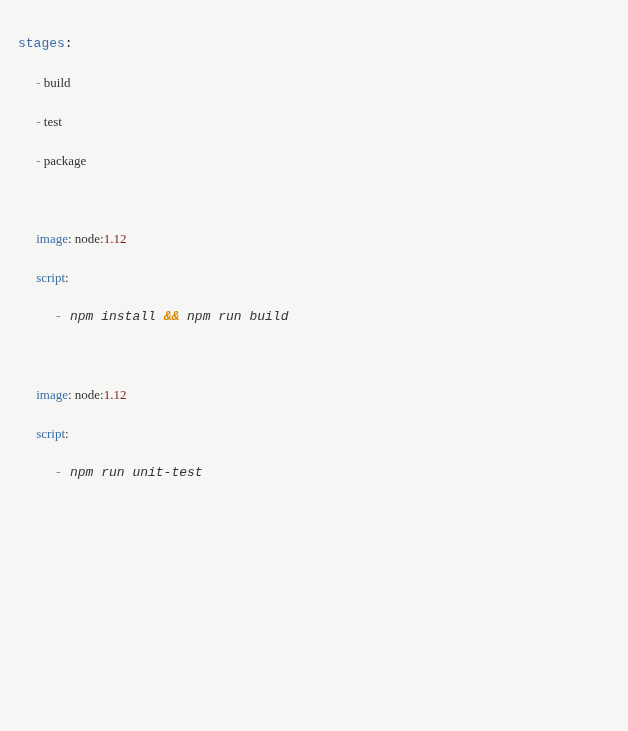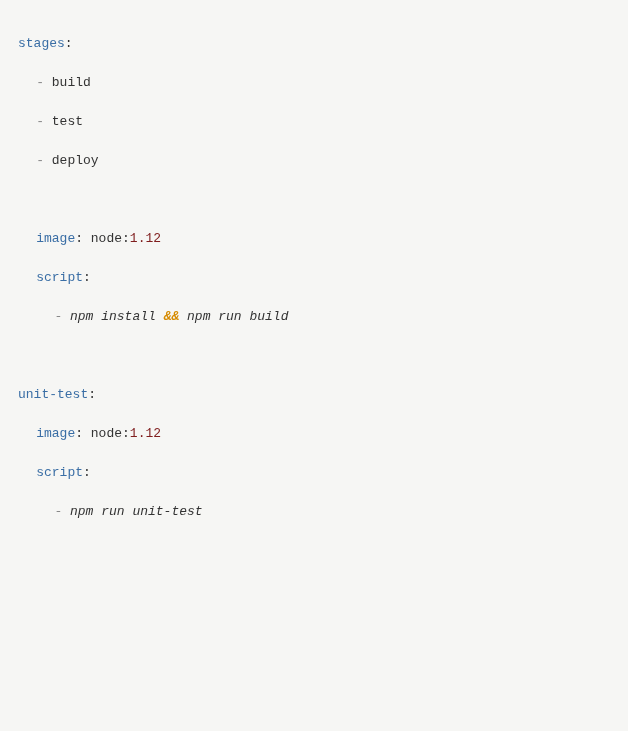--- a/index.html
+++ b/index.html
@@ -28,38 +28,37 @@
     .text {
       color: #333;
     }
     .number {
       color: #7f1d1d;
     }
     .op {
       color: #d68b00;
       font-weight: 600;
     }
-    .ind1 { padding-left: 1.4em; }
+    .ind1 { padding-left: 1.4em; font-family: Liberation Serif, serif; }
     .ind2 { padding-left: 2.8em; font-style: italic; }
     .blank { height: 1.5em; }
   </style>
 </head>
 <body>
 
 <div class="code-block">
 <div><span class="key">stages</span><span class="text">:</span></div>
 <div class="ind1"><span class="dash">- </span><span class="text">build</span></div>
 <div class="ind1"><span class="dash">- </span><span class="text">test</span></div>
-<div class="ind1"><span class="dash">- </span><span class="text">deploy</span></div>
+<div class="ind1"><span class="dash">- </span><span class="text">package</span></div>
 <div class="blank"></div>
 <div class="ind1"><span class="key">image</span><span class="text">: </span><span class="text">node:</span><span class="number">1.12</span></div>
 <div class="ind1"><span class="key">script</span><span class="text">:</span></div>
 <div class="ind2"><span class="dash">- </span><span class="text">npm install </span><span class="op">&amp;&amp;</span><span class="text"> npm run build</span></div>
 <div class="blank"></div>
-<div><span class="key">unit-test</span><span class="text">:</span></div>
 <div class="ind1"><span class="key">image</span><span class="text">: </span><span class="text">node:</span><span class="number">1.12</span></div>
 <div class="ind1"><span class="key">script</span><span class="text">:</span></div>
 <div class="ind2"><span class="dash">- </span><span class="text">npm run unit-test</span></div>
 <div class="blank"></div>
 
 
 
 
 
 

